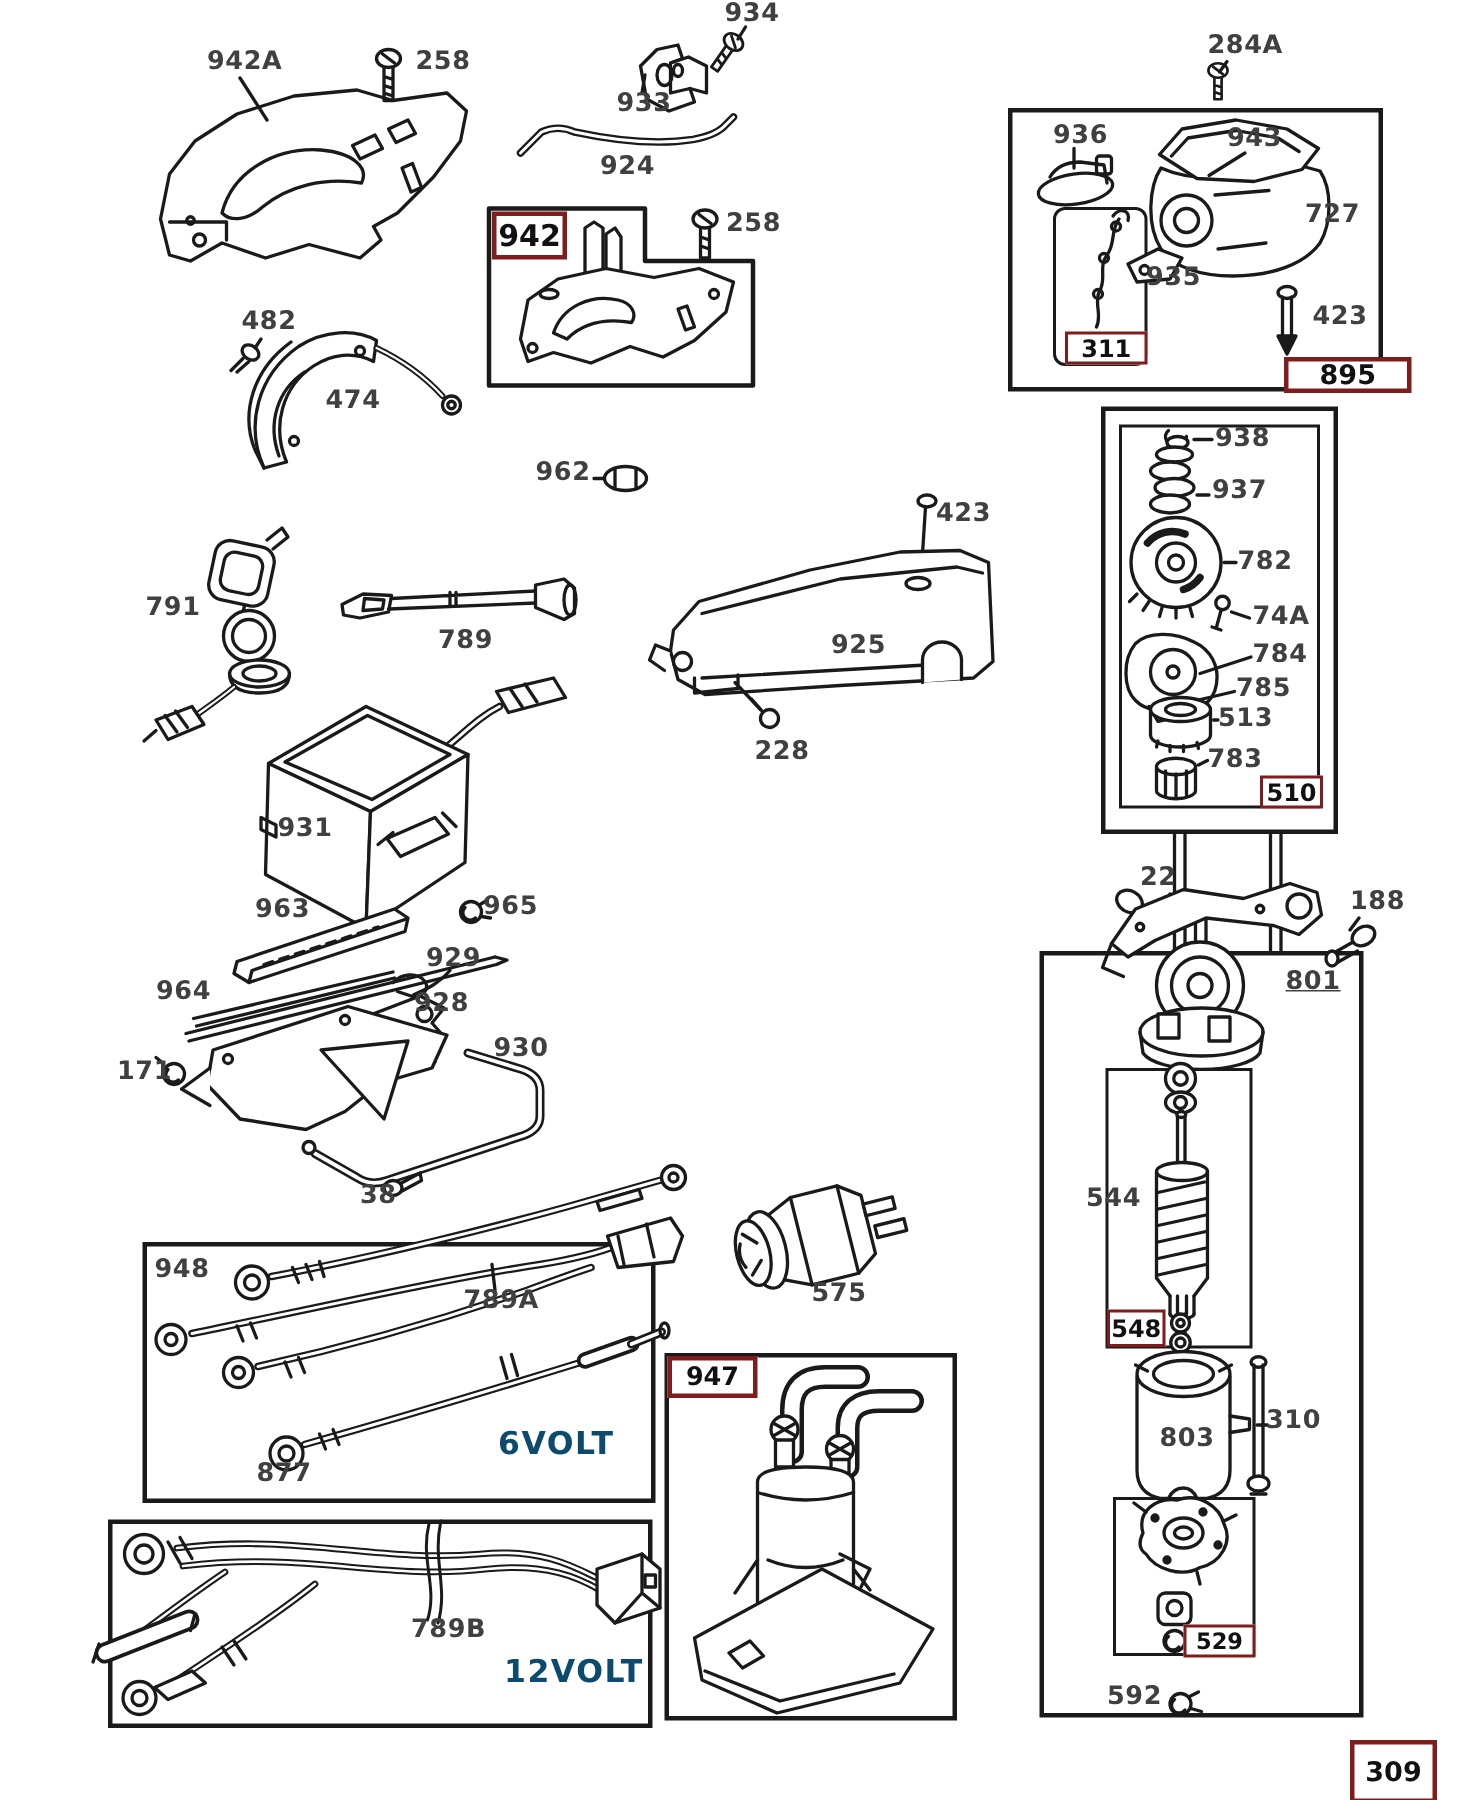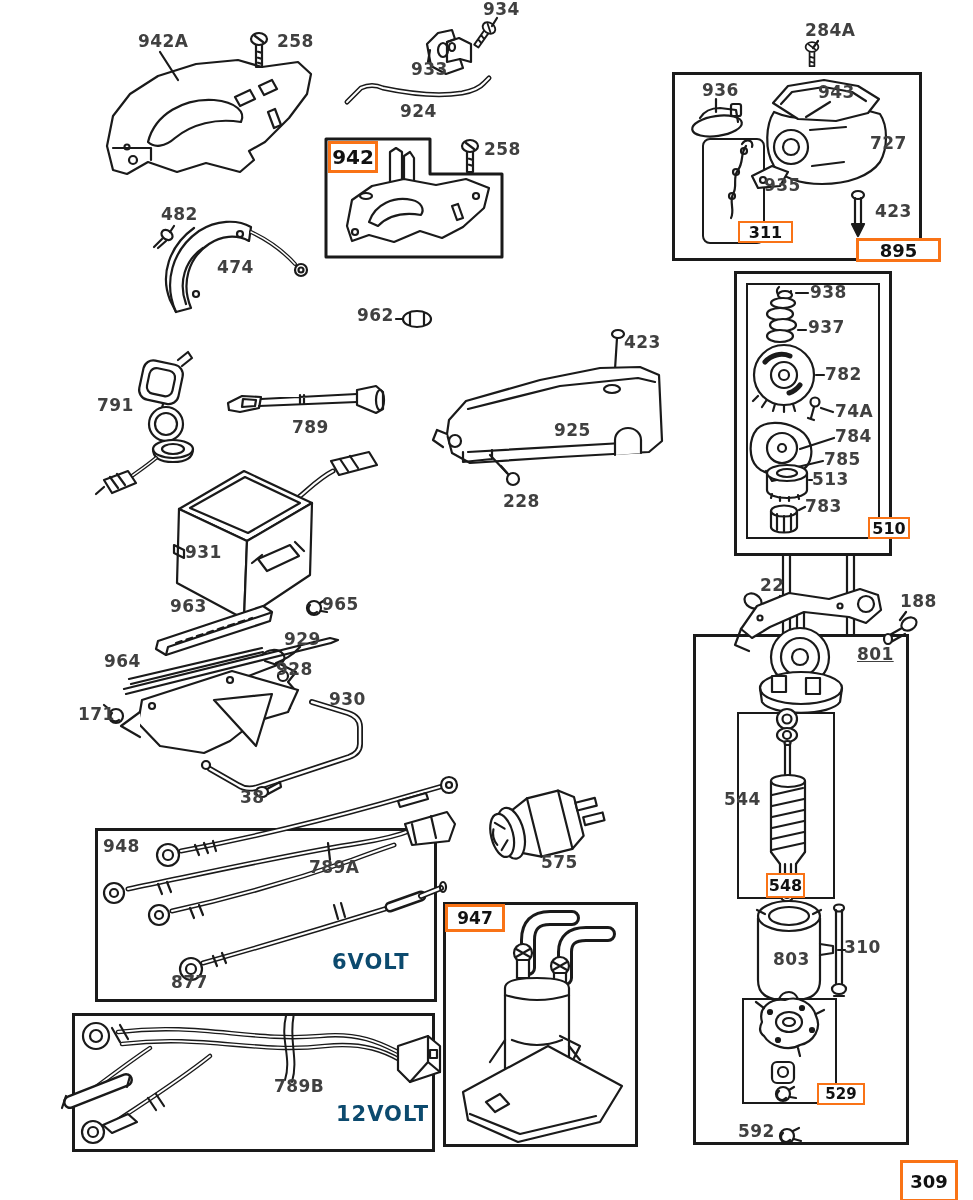--- a/index.html
+++ b/index.html
@@ -1,23 +1,23 @@
 <!DOCTYPE html>
 <html><head>
 <meta charset="utf-8">
 <style>
   html,body{margin:0;padding:0;background:#fff;}
   .canvas{position:relative;width:973px;height:1200px;background:#fff;overflow:hidden;
           font-family:"DejaVu Sans","Liberation Sans",sans-serif;}
   .box{position:absolute;border:3px solid #1a1a1a;background:transparent;box-sizing:border-box;z-index:1;}
   .box.thin{border-width:2px;}
   .artsvg{position:absolute;left:0;top:0;z-index:2;}
-  .tag{position:absolute;border:3px solid #f97316;background:#fff;box-sizing:border-box;z-index:4;
+  .tag{position:absolute;border:3px solid #7f1d1d;background:#fff;box-sizing:border-box;z-index:4;
        display:flex;align-items:center;justify-content:center;font-weight:700;color:#111;}
-  .tag.thin{border-width:2px;margin-left:28px;}
+  .tag.thin{border-width:2px;}
   .plbl{position:absolute;font-weight:700;font-size:17px;color:#404040;letter-spacing:.4px;
         white-space:nowrap;z-index:5;line-height:1;}
   .vlbl{position:absolute;font-weight:700;font-size:21px;color:#0c4a6e;letter-spacing:1px;
         white-space:nowrap;z-index:5;line-height:1;}
 </style>
 </head>
 <body>
 
 <div class="canvas">
 

